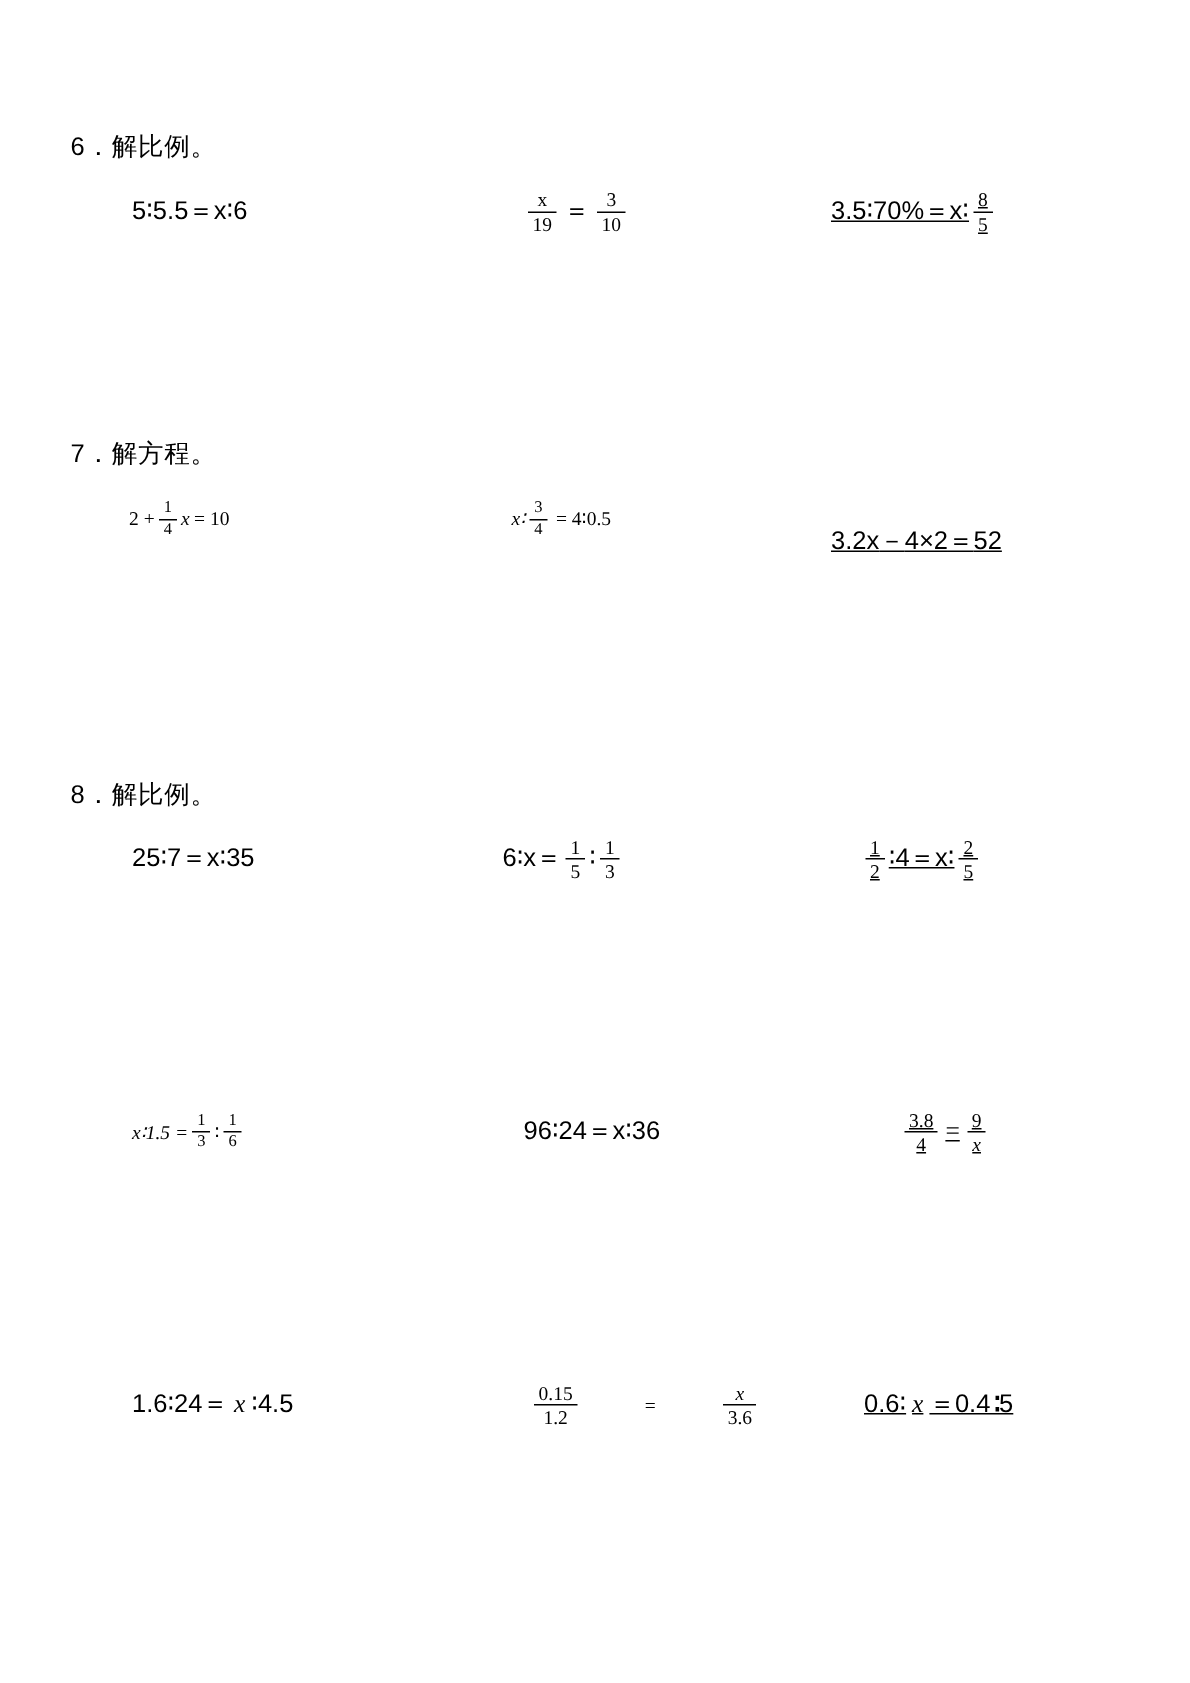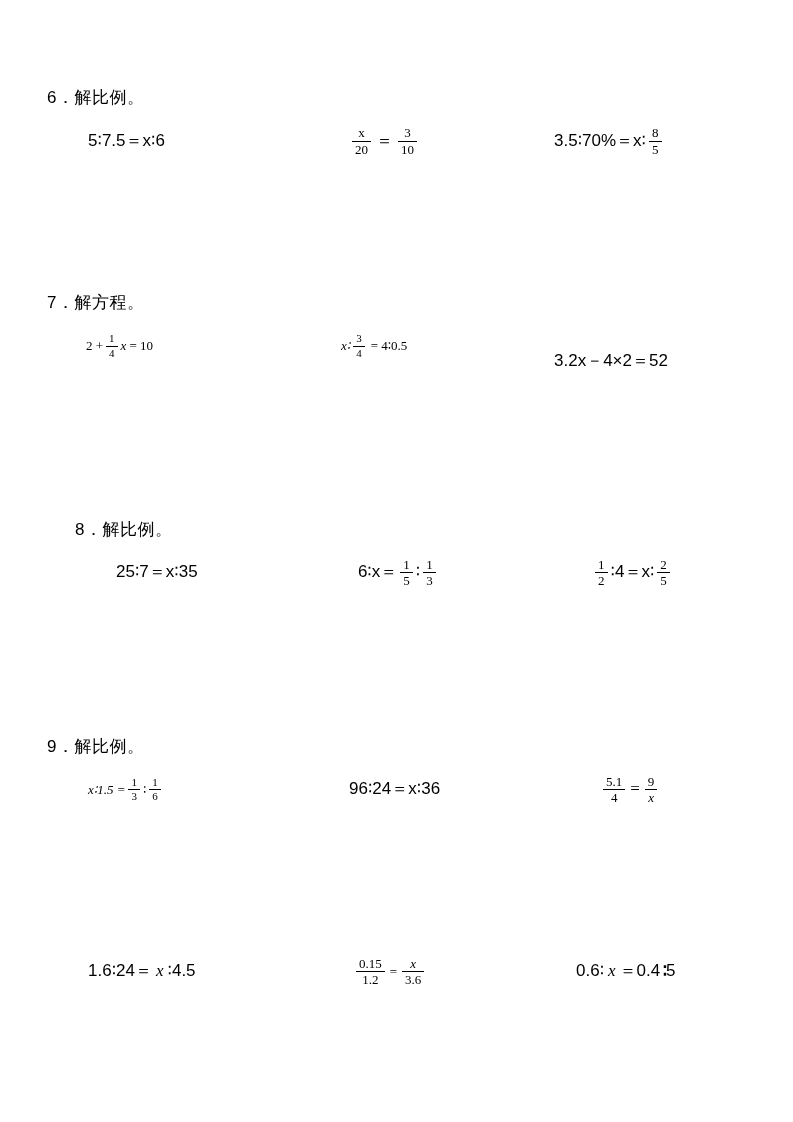--- a/index.html
+++ b/index.html
@@ -45,21 +45,21 @@
     box-sizing: border-box;
   }
   .cell {
     box-sizing: border-box;
     display: flex;
     align-items: center;
     min-height: 40px;
   }
   .c1 { width: 245px; }
   .c2 { width: 235px; }
-  .c3 { width: 240px; }
+  .c3 { width: 240px; text-decoration: underline; }
 
   .expr {
     font-size: 17px;
     line-height: 1.1;
     white-space: nowrap;
     display: inline-flex;
     align-items: center;
   }
   .expr.small {
     font-size: 13px;
@@ -117,33 +117,33 @@
 
   <div class="section" style="padding-top:86px;">
     <div class="sec-head">
       <span class="num">6．</span><span>解比例。</span>
     </div>
     <div class="row">
       <div class="cell c1">
         <span class="expr" style="padding-left:28px;">
           <span>5</span>
             <span>∶</span>
-            <span>7.5</span>
+            <span>5.5</span>
             <span>＝</span>
             <span>x</span>
             <span>∶</span>
             <span>6</span>
         </span>
       </div>
       <div class="cell c2">
         <span class="expr" style="padding-left:44px;">
           <span class="frac">
             <span class="n">x</span>
             <span class="bar"></span>
-            <span class="d">20</span>
+            <span class="d">19</span>
           </span>
           <span class="eqsign">＝</span>
           <span class="frac">
             <span class="n">3</span>
             <span class="bar"></span>
             <span class="d">10</span>
           </span>
         </span>
       </div>
       <div class="cell c3">
@@ -196,21 +196,21 @@
             <span>4×2</span>
             <span>＝</span>
             <span>52</span>
         </span>
       </div>
     </div>
   </div>
 
   <div class="spacer-80"></div>
 
-  <div class="section" style="padding-top:67px;padding-left:28px;">
+  <div class="section" style="padding-top:67px;">
     <div class="sec-head">
       <span class="num">8．</span><span>解比例。</span>
     </div>
     <div class="row">
       <div class="cell c1">
         <span class="expr" style="padding-left:28px;align-items:flex-end;">
           <span>25</span>
             <span>∶</span>
             <span>7</span>
             <span>＝</span>
@@ -249,23 +249,20 @@
             <span class="d">5</span>
           </span>
         </span>
       </div>
     </div>
   </div>
 
   <div class="spacer-80"></div>
 
   <div class="section" style="padding-top:62px;">
-    <div class="sec-head">
-      <span class="num">9．</span><span>解比例。</span>
-    </div>
     <div class="row">
       <div class="cell c1">
         <span class="expr small" style="padding-left:28px;">
           <span class="ital-s">x∶1.5 =</span>
           <span class="frac tiny">
             <span class="n">1</span>
             <span class="bar"></span>
             <span class="d">3</span>
           </span>
           <span class="serif">∶</span>
@@ -283,21 +280,21 @@
             <span>24</span>
             <span>＝</span>
             <span>x</span>
             <span>∶</span>
             <span>36</span>
         </span>
       </div>
       <div class="cell c3">
         <span class="expr" style="padding-left:60px;">
           <span class="frac it">
-            <span class="n" style="font-style:normal;">5.1</span>
+            <span class="n" style="font-style:normal;">3.8</span>
             <span class="bar"></span>
             <span class="d" style="font-style:normal;">4</span>
           </span>
           <span class="eqsign serif">=</span>
           <span class="frac it">
             <span class="n" style="font-style:normal;">9</span>
             <span class="bar"></span>
             <span class="d">x</span>
           </span>
         </span>
@@ -310,21 +307,21 @@
   <div class="section" style="padding-top:62px;">
     <div class="row">
       <div class="cell c1">
         <span class="expr" style="padding-left:28px;">
           <span>1.6∶24＝</span>
           <span class="ital" style="margin:0 4px;">x</span>
           <span>∶4.5</span>
         </span>
       </div>
       <div class="cell c2">
-        <span class="expr small" style="padding-left:48px;">
+        <span class="expr small" style="padding-left:48px;gap:40px;">
           <span class="frac">
             <span class="n">0.15</span>
             <span class="bar"></span>
             <span class="d">1.2</span>
           </span>
           <span class="eqsign serif">=</span>
           <span class="frac it">
             <span class="n">x</span>
             <span class="bar"></span>
             <span class="d" style="font-style:normal;">3.6</span>

